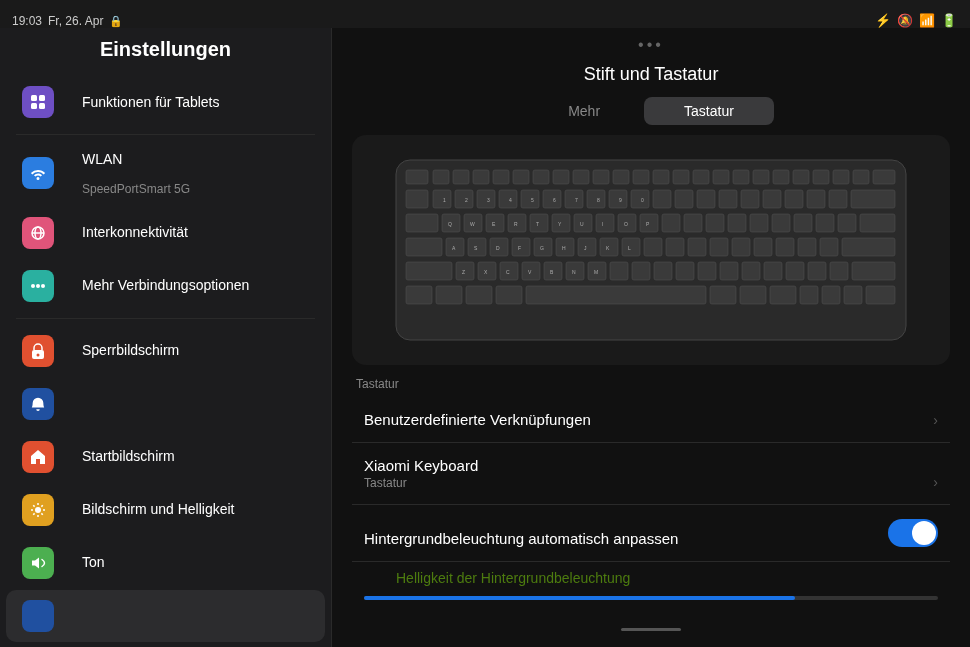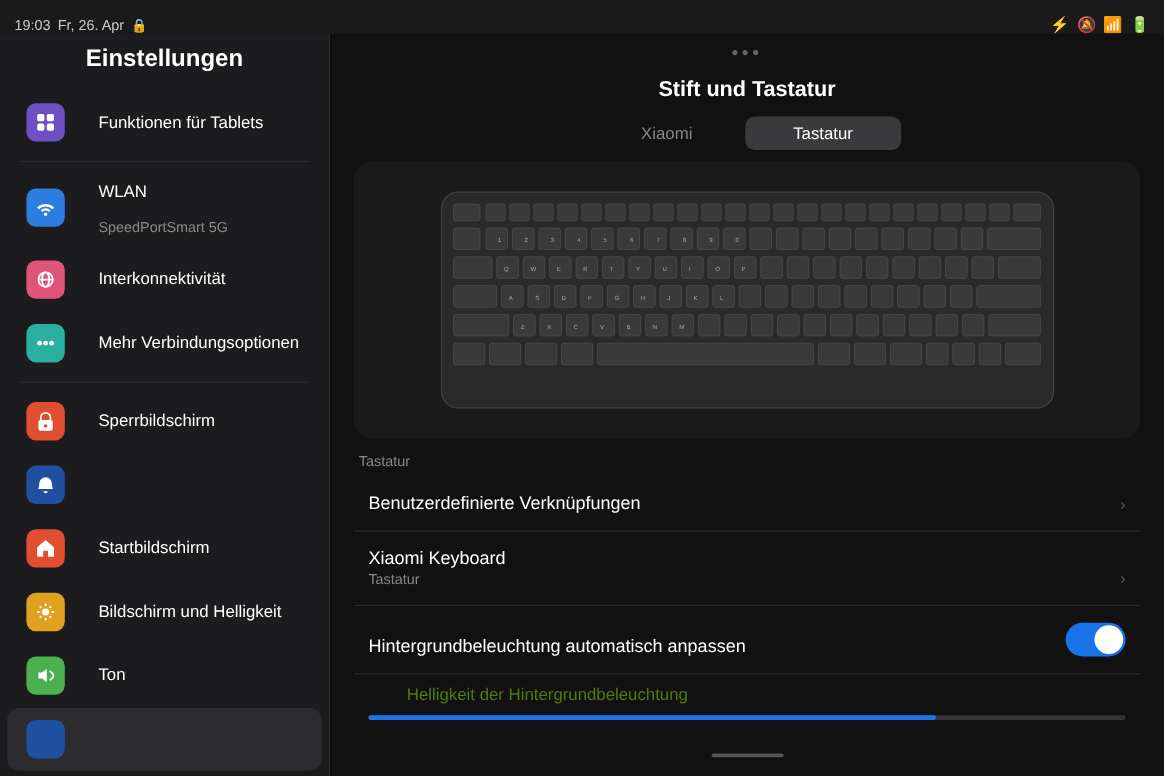--- a/index.html
+++ b/index.html
@@ -31,21 +31,21 @@
 
     
     .main-layout {
       display: flex;
       flex: 1;
       overflow: hidden;
     }
 
     
     .sidebar {
-      width: 275px;
+      width: 332px;
       background: #1c1c1e;
       flex-shrink: 0;
       overflow-y: auto;
       border-right: 1px solid #2a2a2a;
     }
     .sidebar-title {
       font-size: 20px;
       font-weight: 600;
       color: #fff;
       padding: 10px 20px 14px 20px;
@@ -104,21 +104,21 @@
     
     .content-header {
       display: flex;
       justify-content: center;
       align-items: center;
       padding: 10px 0 6px 0;
       position: relative;
     }
     .content-title {
       font-size: 18px;
-      font-weight: 700;
+      font-weight: 400;
       color: #fff;
     }
 
     
     .tabs {
       display: flex;
       justify-content: center;
       gap: 4px;
       padding: 6px 20px 10px;
     }
@@ -370,21 +370,21 @@
 
   <div class="content">
 
     <div style="text-align:center; padding-top:8px; color:#666; letter-spacing:3px; font-size:16px;">•••</div>
 
     <div class="content-header">
       <div class="content-title">Stift und Tastatur</div>
     </div>
 
     <div class="tabs">
-      <div class="tab">Xiaomi</div>
+      <div class="tab">Mehr</div>
       <div class="tab active">Tastatur</div>
     </div>
 
     <div class="keyboard-preview">
       <div class="keyboard-svg-container">
         <svg viewBox="0 0 520 190" width="520" height="190" xmlns="http://www.w3.org/2000/svg">
 
           <rect x="5" y="5" width="510" height="180" rx="14" fill="#2a2a2a" stroke="#444" stroke-width="1"></rect>
 
           <g fill="#3a3a3a" stroke="#555" stroke-width="0.5">

